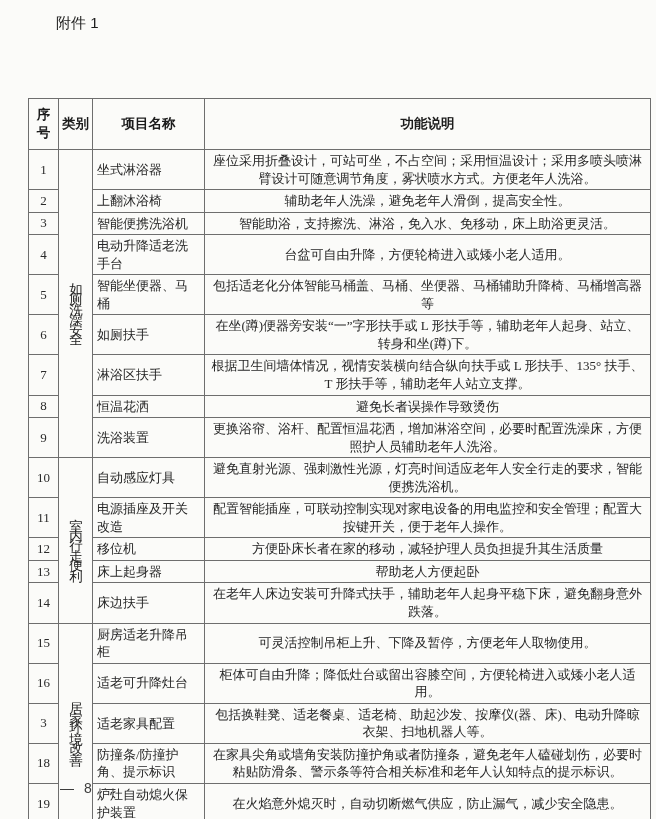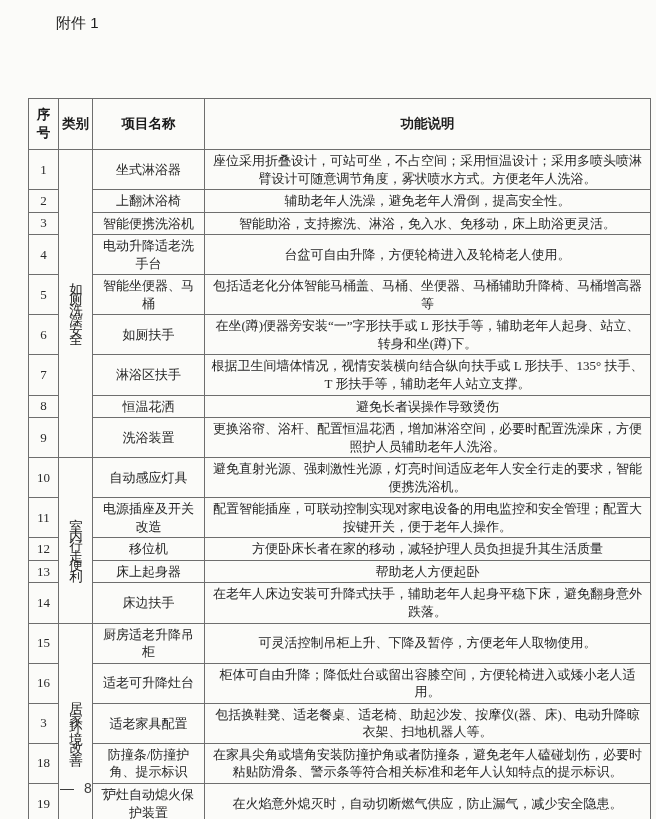--- a/index.html
+++ b/index.html
@@ -45,21 +45,21 @@
   td.cat span{
     display:inline-block;
     writing-mode:vertical-lr;
     text-orientation:upright;
     letter-spacing:10px;
     font-size:13.5px;color:#222;
     font-family:"Liberation Sans","DejaVu Sans",sans-serif;
   }
   td.name{
     font-size:13px;line-height:1.35;color:#262626;
-    padding:2px 4px;text-align:center;
+    padding:2px 4px;text-align:left;
   }
   td.desc{
     font-size:13px;line-height:1.35;color:#262626;
     padding:2px 5px;text-align:center;
   }
   .footer{
     position:absolute;left:60px;top:780px;
     font-size:14px;color:#3c3c3c;letter-spacing:3px;
     font-family:"Liberation Sans","DejaVu Sans",sans-serif;
   }
@@ -100,21 +100,21 @@
           <td class="desc">辅助老年人洗澡，避免老年人滑倒，提高安全性。</td>
         </tr>
         <tr>
           <td class="no">3</td>
           <td class="name">智能便携洗浴机</td>
           <td class="desc">智能助浴，支持擦洗、淋浴，免入水、免移动，床上助浴更灵活。</td>
         </tr>
         <tr>
           <td class="no">4</td>
           <td class="name">电动升降适老洗手台</td>
-          <td class="desc">台盆可自由升降，方便轮椅进入及轮椅老人使用。</td>
+          <td class="desc">台盆可自由升降，方便轮椅进入或矮小老人适用。</td>
         </tr>
         <tr>
           <td class="no">5</td>
           <td class="name">智能坐便器、马桶</td>
           <td class="desc">包括适老化分体智能马桶盖、马桶、坐便器、马桶辅助升降椅、马桶增高器等</td>
         </tr>
         <tr>
           <td class="no">6</td>
           <td class="name">如厕扶手</td>
           <td class="desc">在坐(蹲)便器旁安装“一”字形扶手或 L 形扶手等，辅助老年人起身、站立、转身和坐(蹲)下。</td>

